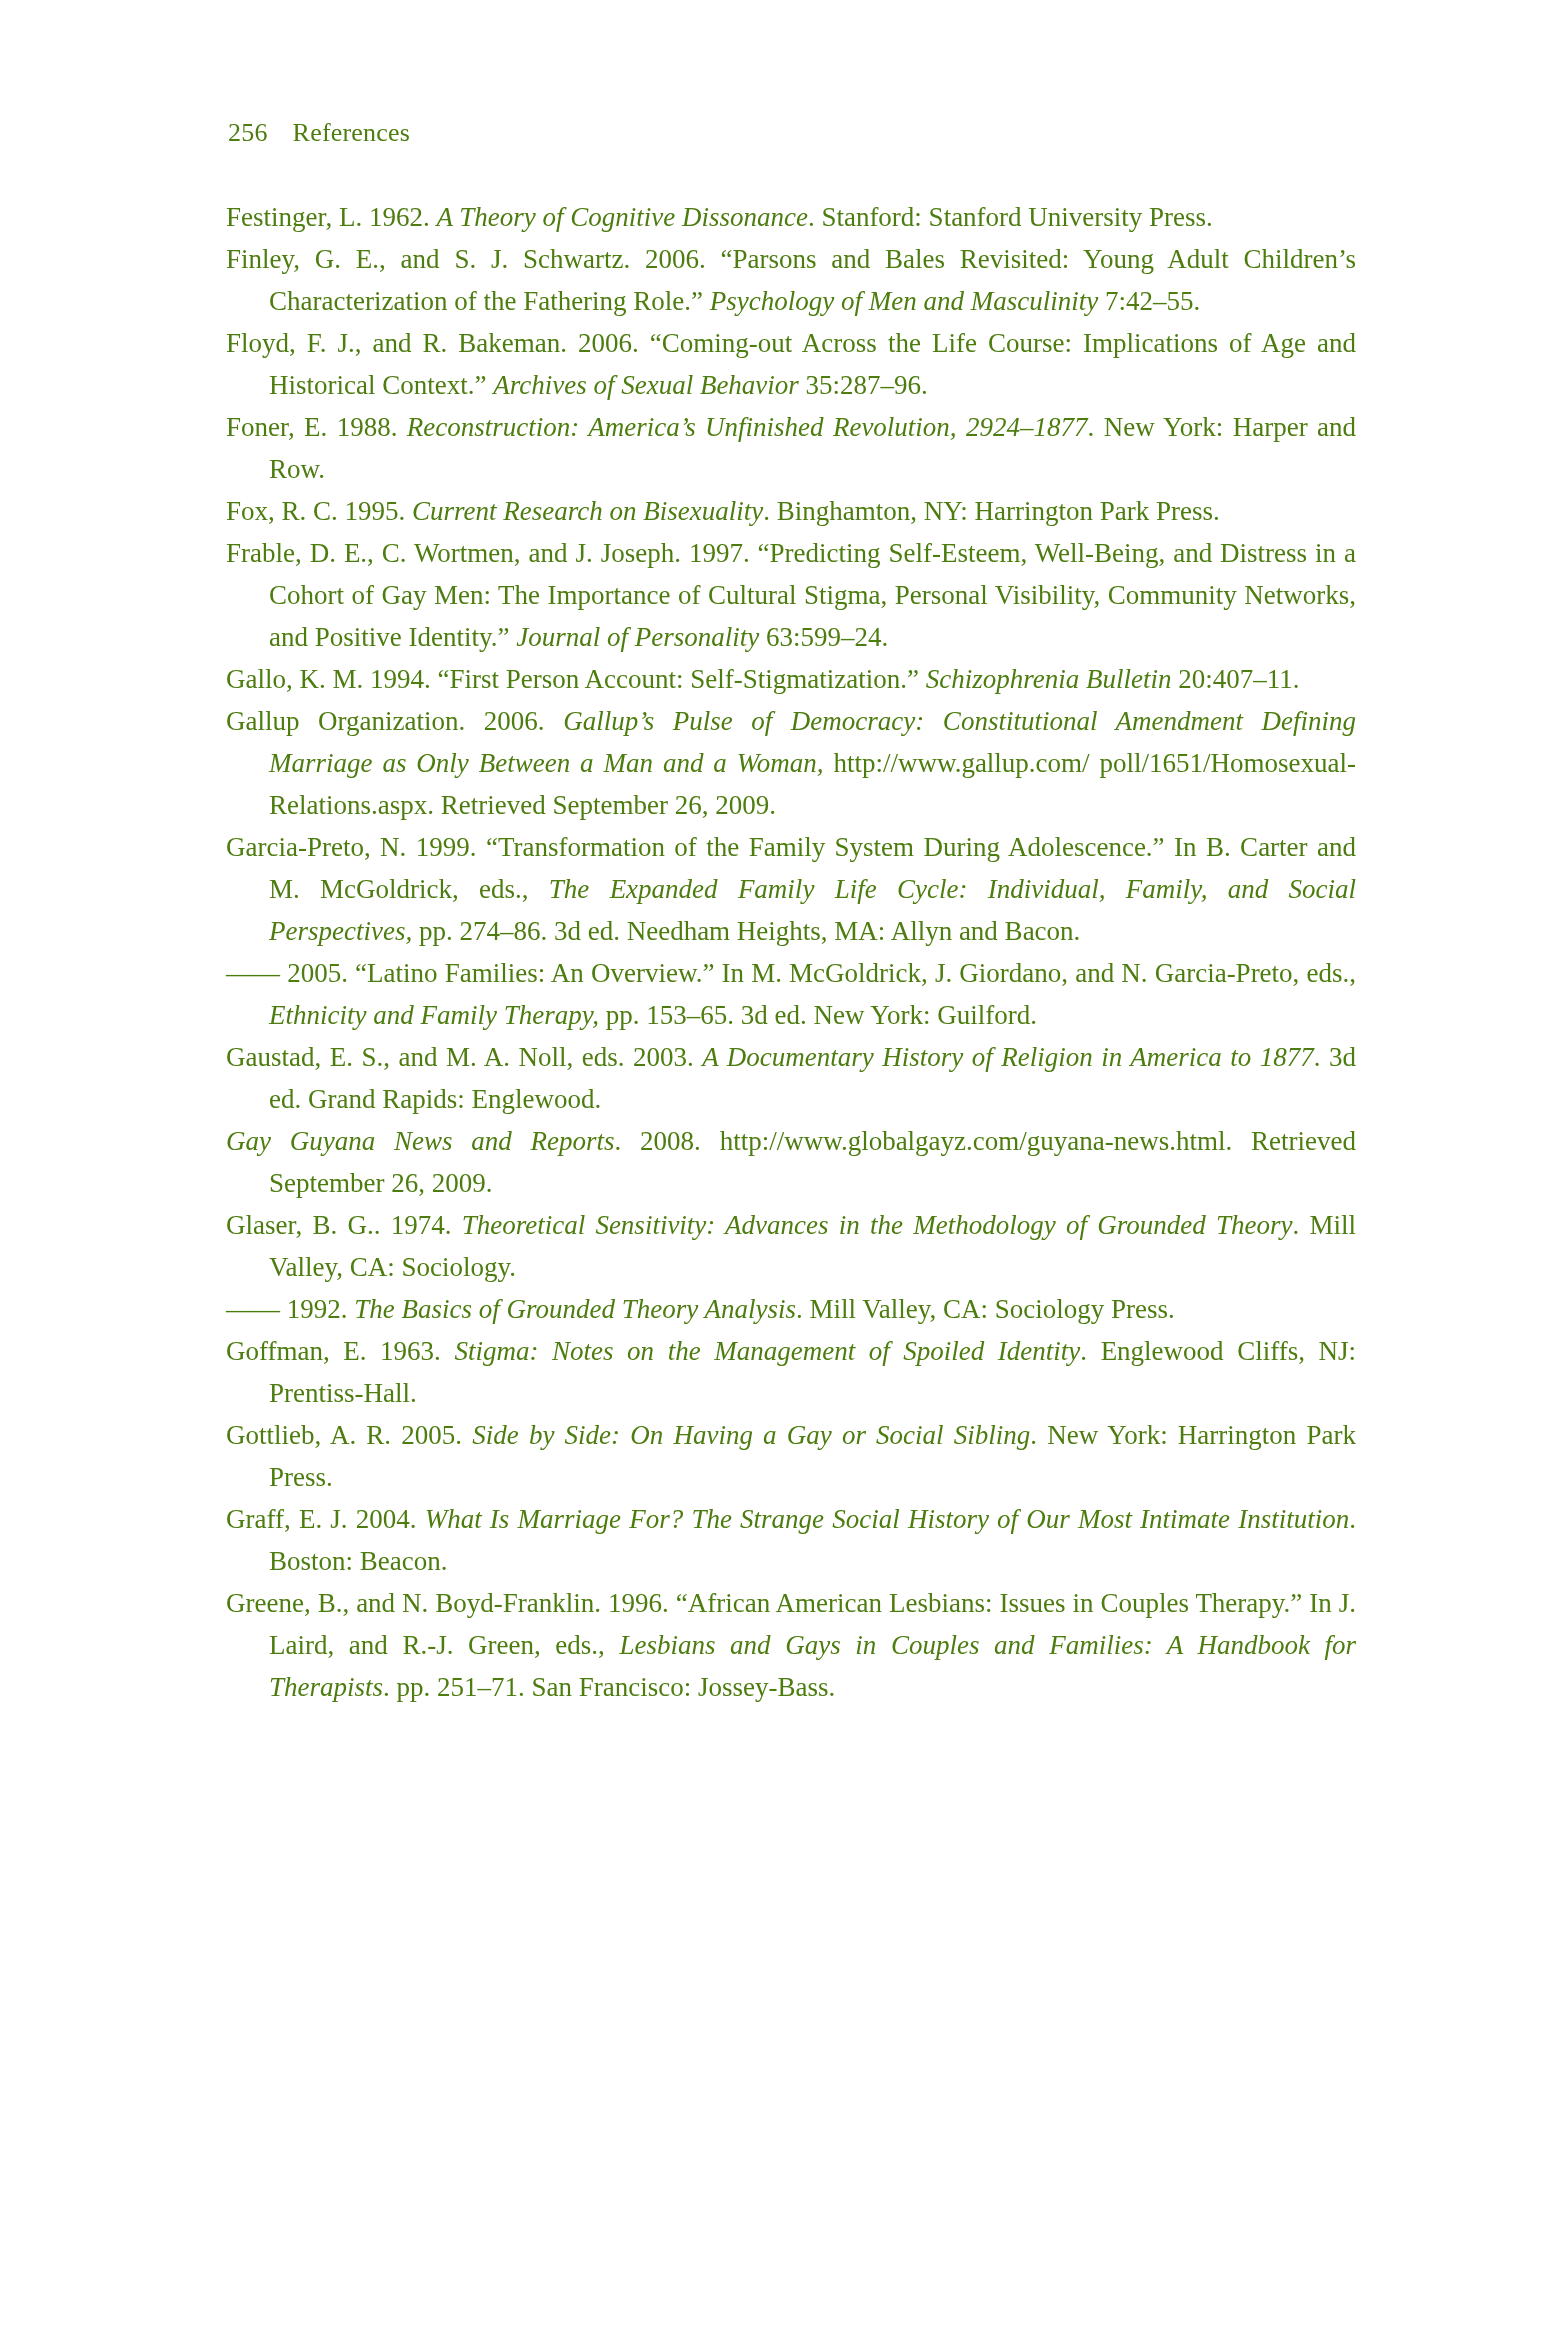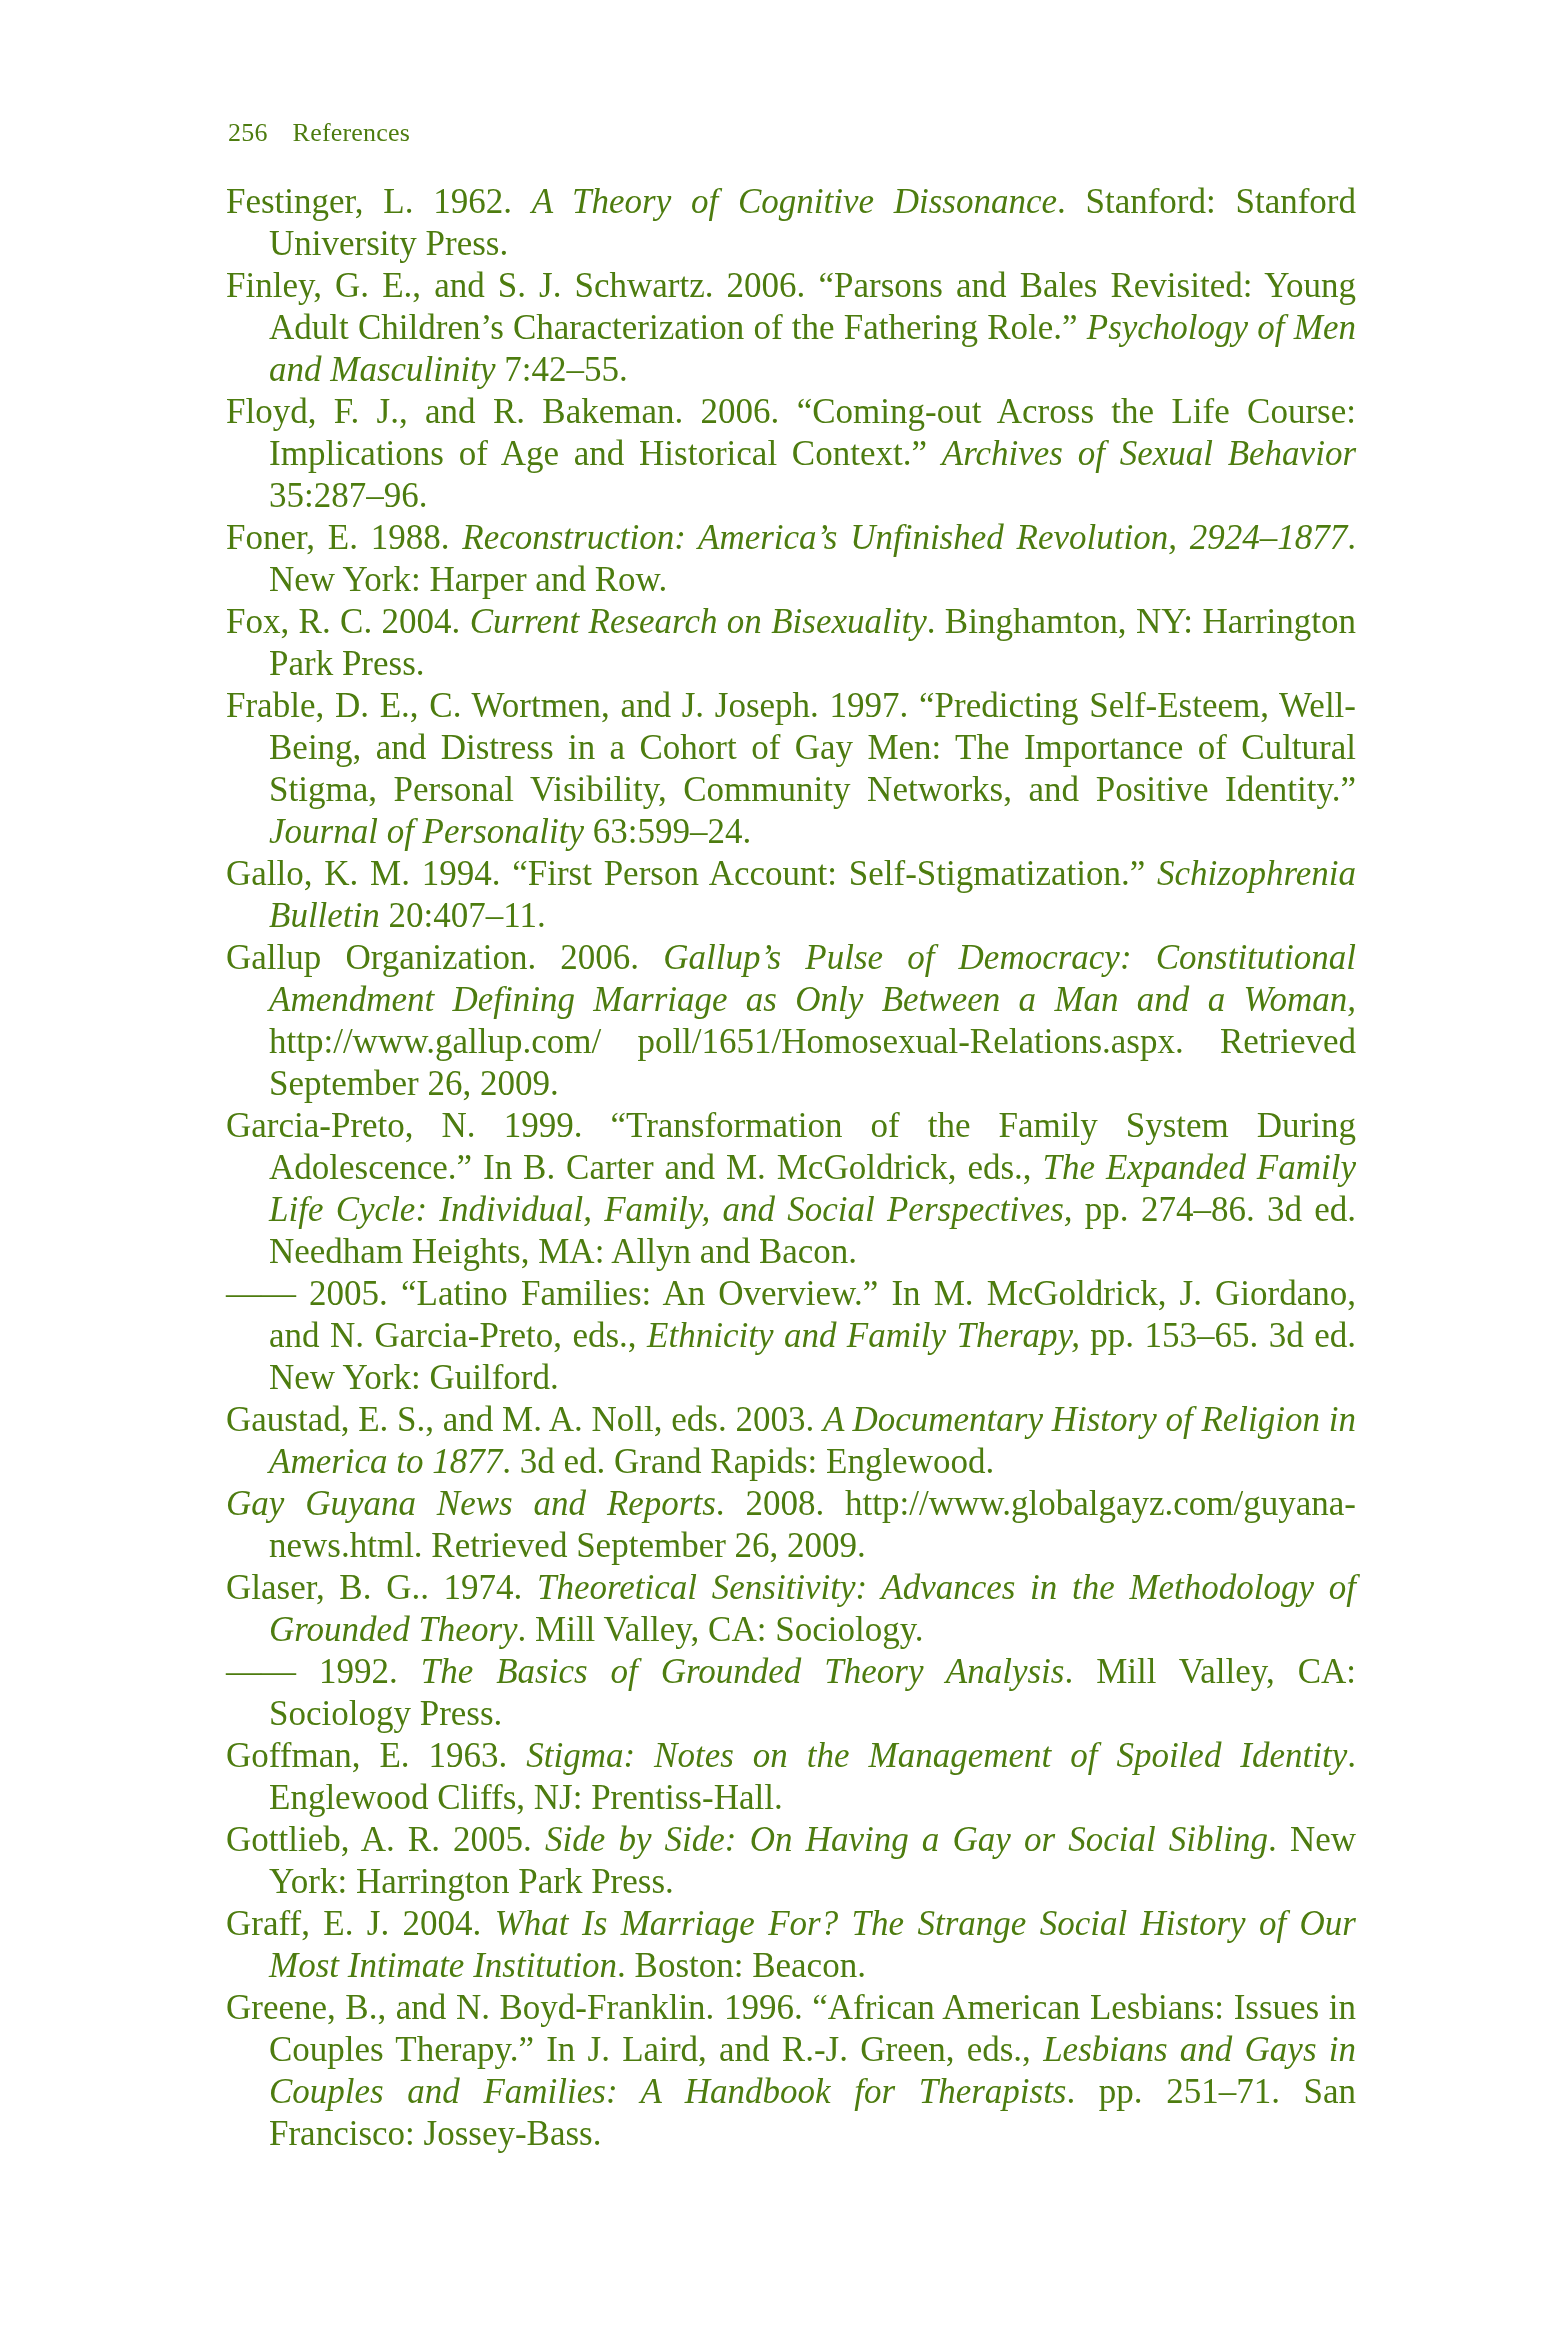--- a/index.html
+++ b/index.html
@@ -6,42 +6,42 @@
   body { width: 1561px; height: 2341px; position: relative; overflow: hidden; }
   .page {
     position: absolute; left: 0; top: 0; width: 1561px; height: 2341px; background: #fff;
     font-family: "Liberation Serif", "DejaVu Serif", serif; color: #4d7c0f;
   }
   .running-head {
     position: absolute; left: 228px; top: 118px; font-size: 26px; letter-spacing: 0.2px;
   }
   .running-head .pgnum { margin-right: 25px; }
   .refs {
-    position: absolute; left: 226px; top: 181px; width: 1130px;
-    font-size: 35px; line-height: 42px;
+    position: absolute; left: 226px; top: 196px; width: 1130px;
+    font-size: 27px; line-height: 42px;
   }
   .ref {
     padding-left: 43px; text-indent: -43px; text-align: justify;
     margin: 0; hyphens: manual;
   }
   .ref i { font-style: italic; }
 </style>
 </head>
 <body>
 
 <div class="page">
   <div class="running-head">
     <span class="pgnum">256</span><span>References</span>
   </div>
   <div class="refs" id="refs">
       <p class="ref"><span>Festinger, L. 1962. </span><i>A Theory of Cognitive Dissonance</i><span>. Stanford: Stanford University Press.</span></p>
       <p class="ref"><span>Finley, G. E., and S. J. Schwartz. 2006. “Parsons and Bales Revisited: Young Adult Children’s Characterization of the Fathering Role.” </span><i>Psychology of Men and Mascu­linity</i><span> 7:42–55.</span></p>
       <p class="ref"><span>Floyd, F. J., and R. Bakeman. 2006. “Coming-out Across the Life Course: Implica­tions of Age and Historical Context.” </span><i>Archives of Sexual Behavior</i><span> 35:287–96.</span></p>
       <p class="ref"><span>Foner, E. 1988. </span><i>Reconstruction: America’s Unfinished Revolution, 2924–1877</i><span>. New York: Harper and Row.</span></p>
-      <p class="ref"><span>Fox, R. C. 2004. </span><i>Current Research on Bisexuality</i><span>. Binghamton, NY: Harrington Park Press.</span></p>
+      <p class="ref"><span>Fox, R. C. 1995. </span><i>Current Research on Bisexuality</i><span>. Binghamton, NY: Harrington Park Press.</span></p>
       <p class="ref"><span>Frable, D. E., C. Wortmen, and J. Joseph. 1997. “Predicting Self-Esteem, Well-Being, and Distress in a Cohort of Gay Men: The Importance of Cultural Stigma, Per­sonal Visibility, Community Networks, and Positive Identity.” </span><i>Journal of Personality</i><span> 63:599–24.</span></p>
       <p class="ref"><span>Gallo, K. M. 1994. “First Person Account: Self-Stigmatization.” </span><i>Schizophrenia Bulletin</i><span> 20:407–11.</span></p>
       <p class="ref"><span>Gallup Organization. 2006. </span><i>Gallup’s Pulse of Democracy: Constitutional Amendment Defining Marriage as Only Between a Man and a Woman,</i><span> http://www.gallup.com/ poll/1651/Homosexual-Relations.aspx. Retrieved September 26, 2009.</span></p>
       <p class="ref"><span>Garcia-Preto, N. 1999. “Transformation of the Family System During Adolescence.” In B. Carter and M. McGoldrick, eds., </span><i>The Expanded Family Life Cycle: Individual, Family, and Social Perspectives,</i><span> pp. 274–86. 3d ed. Needham Heights, MA: Allyn and Bacon.</span></p>
       <p class="ref"><span>—— 2005. “Latino Families: An Overview.” In M. McGoldrick, J. Giordano, and N. Garcia-Preto, eds., </span><i>Ethnicity and Family Therapy,</i><span> pp. 153–65. 3d ed. New York: Guilford.</span></p>
       <p class="ref"><span>Gaustad, E. S., and M. A. Noll, eds. 2003. </span><i>A Documentary History of Religion in Amer­ica to 1877</i><span>. 3d ed. Grand Rapids: Englewood.</span></p>
       <p class="ref"><i>Gay Guyana News and Reports</i><span>. 2008. http://www.globalgayz.com/guyana-news.html. Retrieved September 26, 2009.</span></p>
       <p class="ref"><span>Glaser, B. G.. 1974. </span><i>Theoretical Sensitivity: Advances in the Methodology of Grounded Theory</i><span>. Mill Valley, CA: Sociology.</span></p>
       <p class="ref"><span>—— 1992. </span><i>The Basics of Grounded Theory Analysis</i><span>. Mill Valley, CA: Sociology Press.</span></p>
       <p class="ref"><span>Goffman, E. 1963. </span><i>Stigma: Notes on the Management of Spoiled Identity</i><span>. Englewood Cliffs, NJ: Prentiss-Hall.</span></p>

